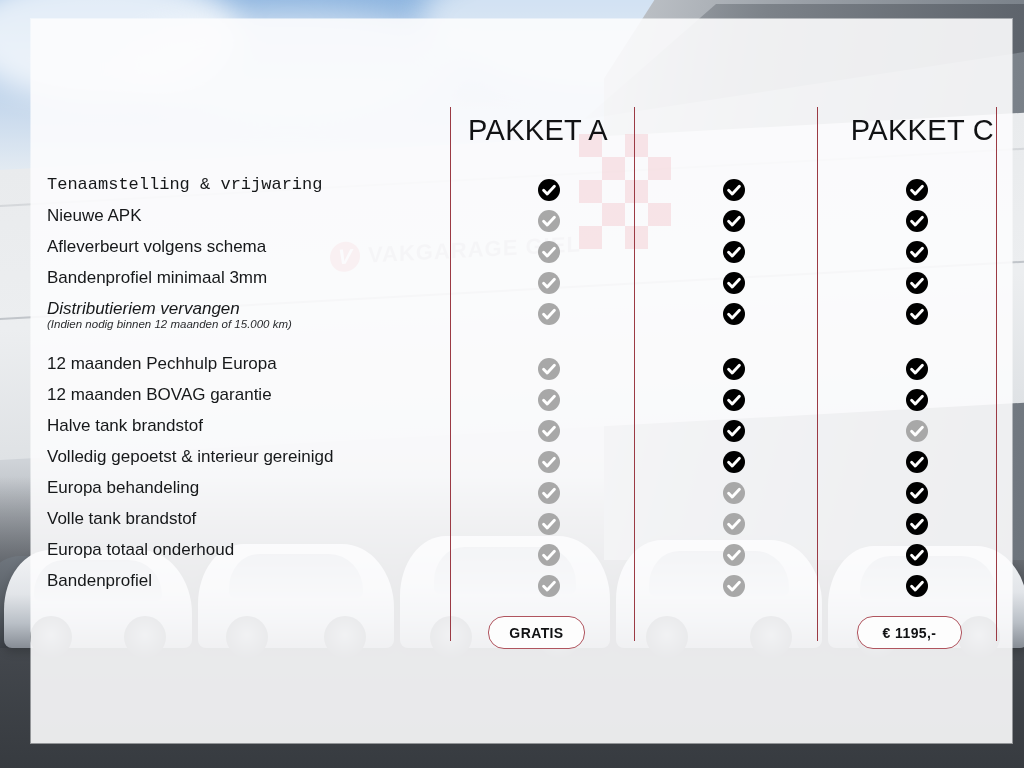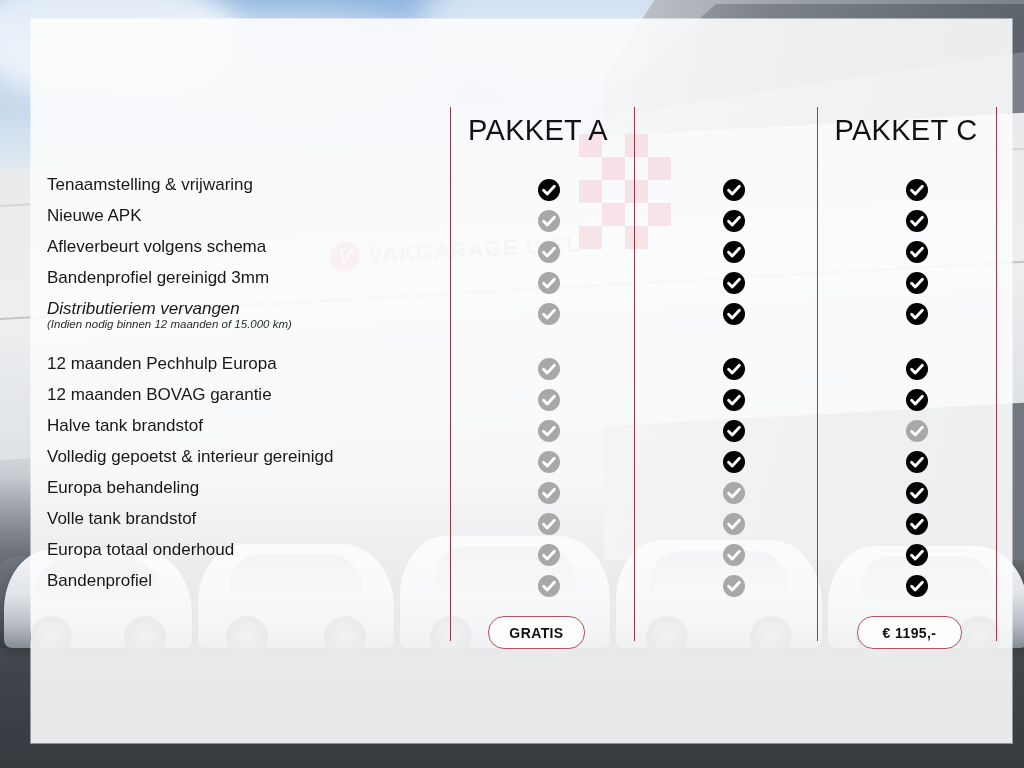--- a/index.html
+++ b/index.html
@@ -307,24 +307,24 @@
   </div>
 
   <div id="grid">
 
     <div class="vline" style="left:419px;"></div>
     <div class="vline" style="left:603px;"></div>
     <div class="vline" style="left:786px;"></div>
     <div class="vline" style="left:965px;"></div>
 
     <div class="col-head" style="left:419px;">PAKKET A</div>
-    <div class="col-head" style="left:787px;">PAKKET C</div>
+    <div class="col-head" style="left:787px;text-align:right;">PAKKET C</div>
 
     <div id="rows-host">
-        <div class="feature-label" style="top: 156px;">Tenaamstelling &amp; vrijwaring</div>
+        <div class="feature-label" style="top: 156px; font-family: Liberation Mono, monospace;">Tenaamstelling &amp; vrijwaring</div>
         <div class="check on" style="left: 507px; top: 160px;">
           <svg width="22" height="22" viewBox="0 0 22 22">
             <path d="M5.6 11.3 L9.2 15.0 L16.4 7.3" fill="none" stroke="#ffffff" stroke-width="2.9" stroke-linecap="round" stroke-linejoin="round"></path>
           </svg>
         </div>
         <div class="check on" style="left: 692px; top: 160px;">
           <svg width="22" height="22" viewBox="0 0 22 22">
             <path d="M5.6 11.3 L9.2 15.0 L16.4 7.3" fill="none" stroke="#ffffff" stroke-width="2.9" stroke-linecap="round" stroke-linejoin="round"></path>
           </svg>
         </div>
@@ -358,21 +358,21 @@
         <div class="check on" style="left: 692px; top: 222px;">
           <svg width="22" height="22" viewBox="0 0 22 22">
             <path d="M5.6 11.3 L9.2 15.0 L16.4 7.3" fill="none" stroke="#ffffff" stroke-width="2.9" stroke-linecap="round" stroke-linejoin="round"></path>
           </svg>
         </div>
         <div class="check on" style="left: 875px; top: 222px;">
           <svg width="22" height="22" viewBox="0 0 22 22">
             <path d="M5.6 11.3 L9.2 15.0 L16.4 7.3" fill="none" stroke="#ffffff" stroke-width="2.9" stroke-linecap="round" stroke-linejoin="round"></path>
           </svg>
         </div>
-        <div class="feature-label" style="top: 249px;">Bandenprofiel gereinigd 3mm</div>
+        <div class="feature-label" style="top: 249px;">Bandenprofiel minimaal 3mm</div>
         <div class="check off" style="left: 507px; top: 253px;">
           <svg width="22" height="22" viewBox="0 0 22 22">
             <path d="M5.6 11.3 L9.2 15.0 L16.4 7.3" fill="none" stroke="#ffffff" stroke-width="2.9" stroke-linecap="round" stroke-linejoin="round"></path>
           </svg>
         </div>
         <div class="check on" style="left: 692px; top: 253px;">
           <svg width="22" height="22" viewBox="0 0 22 22">
             <path d="M5.6 11.3 L9.2 15.0 L16.4 7.3" fill="none" stroke="#ffffff" stroke-width="2.9" stroke-linecap="round" stroke-linejoin="round"></path>
           </svg>
         </div>

